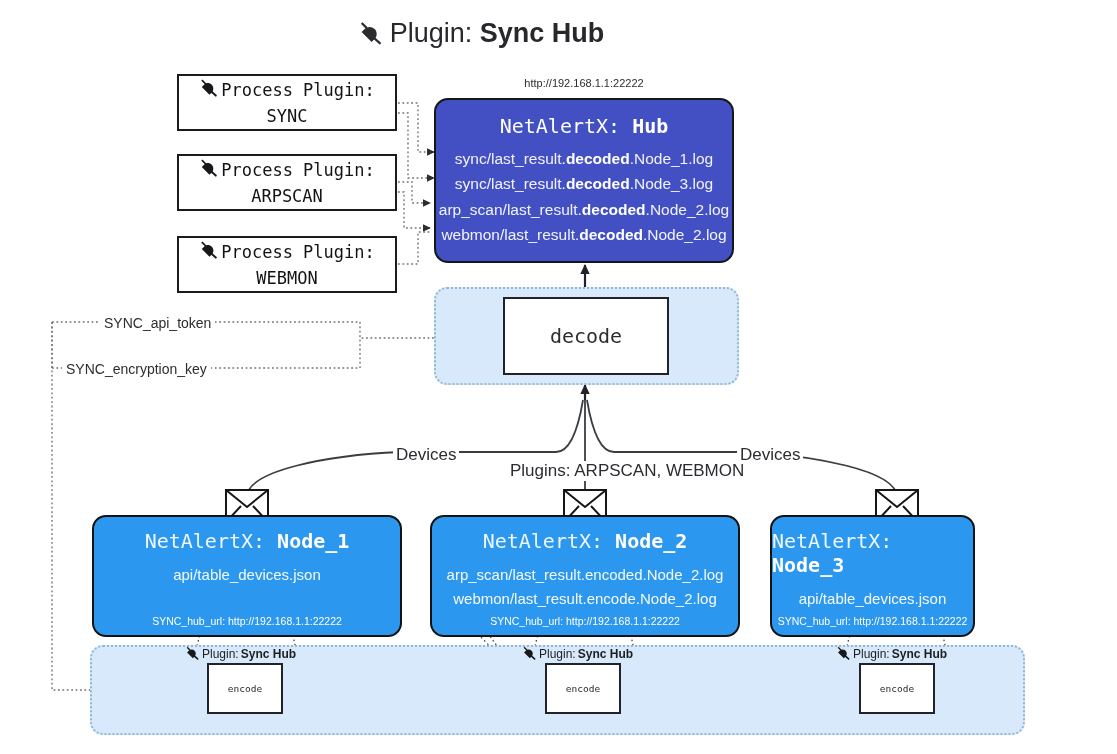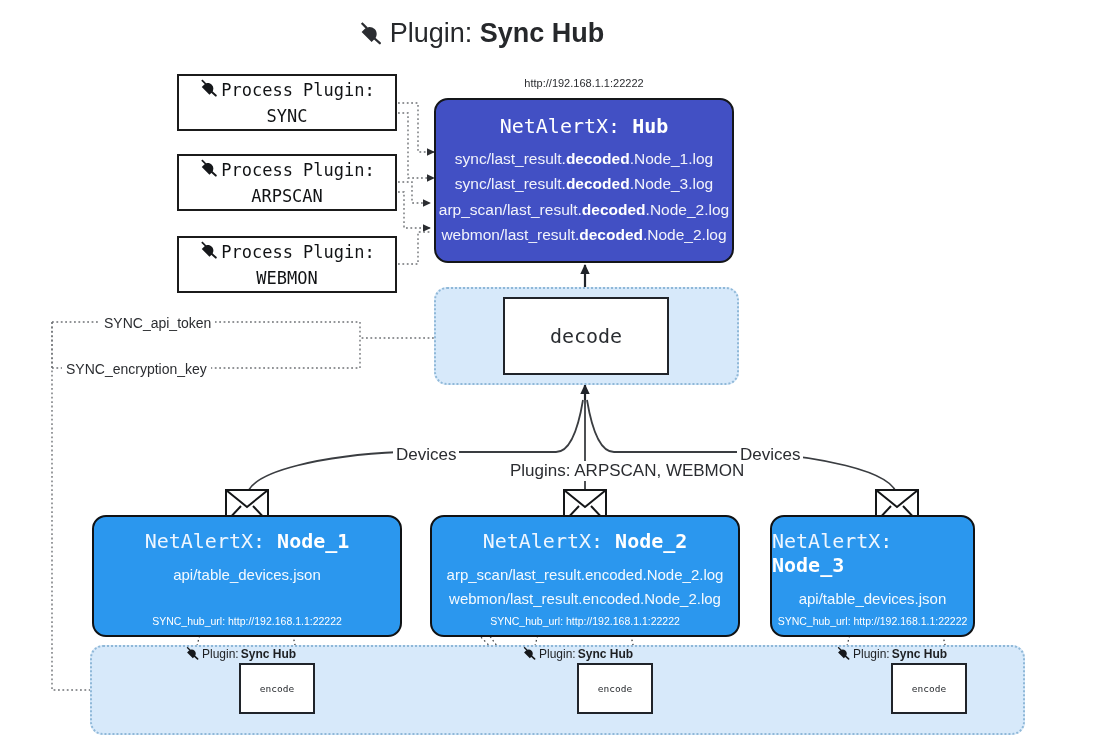--- a/index.html
+++ b/index.html
@@ -95,21 +95,21 @@
     background:#ffffff;
     border:2px solid #20242a;
     display:flex;
     align-items:center;
     justify-content:center;
     color:#2a2d31;
     font-family:"DejaVu Sans Mono","Liberation Mono",monospace;
     text-align:center;
   }
   #decode{ font-size:20px; }
-  .encode-box{ font-size:9.5px;margin-left:32px; }
+  .encode-box{ font-size:9.5px; }
 
   
   .nodebox{
     background:#2b97ee;
     border:2px solid #101214;
     border-radius:14px;
     color:#ffffff;
     display:flex;
     flex-direction:column;
     align-items:center;
@@ -339,21 +339,21 @@
     </div>
     <div class="n-line">api/table_devices.json</div>
     <div class="n-foot">SYNC_hub_url: http://192.168.1.1:22222</div>
   </div>
 
   <div class="node nodebox" style="left:430px; top:515px; width:310px; height:122px;">
     <div class="n-title">
       <span>NetAlertX:</span> <b>Node_2</b>
     </div>
     <div class="n-line">arp_scan/last_result.encoded.Node_2.log</div>
-    <div class="n-line">webmon/last_result.encoded.Node_2.log</div>
+    <div class="n-line">webmon/last_result.encode.Node_2.log</div>
     <div class="n-foot">SYNC_hub_url: http://192.168.1.1:22222</div>
   </div>
 
   <div class="node nodebox" style="left:770px; top:515px; width:205px; height:122px;">
     <div class="n-title">
       <span>NetAlertX:</span> <b>Node_3</b>
     </div>
     <div class="n-line">api/table_devices.json</div>
     <div class="n-foot">SYNC_hub_url: http://192.168.1.1:22222</div>
   </div>

